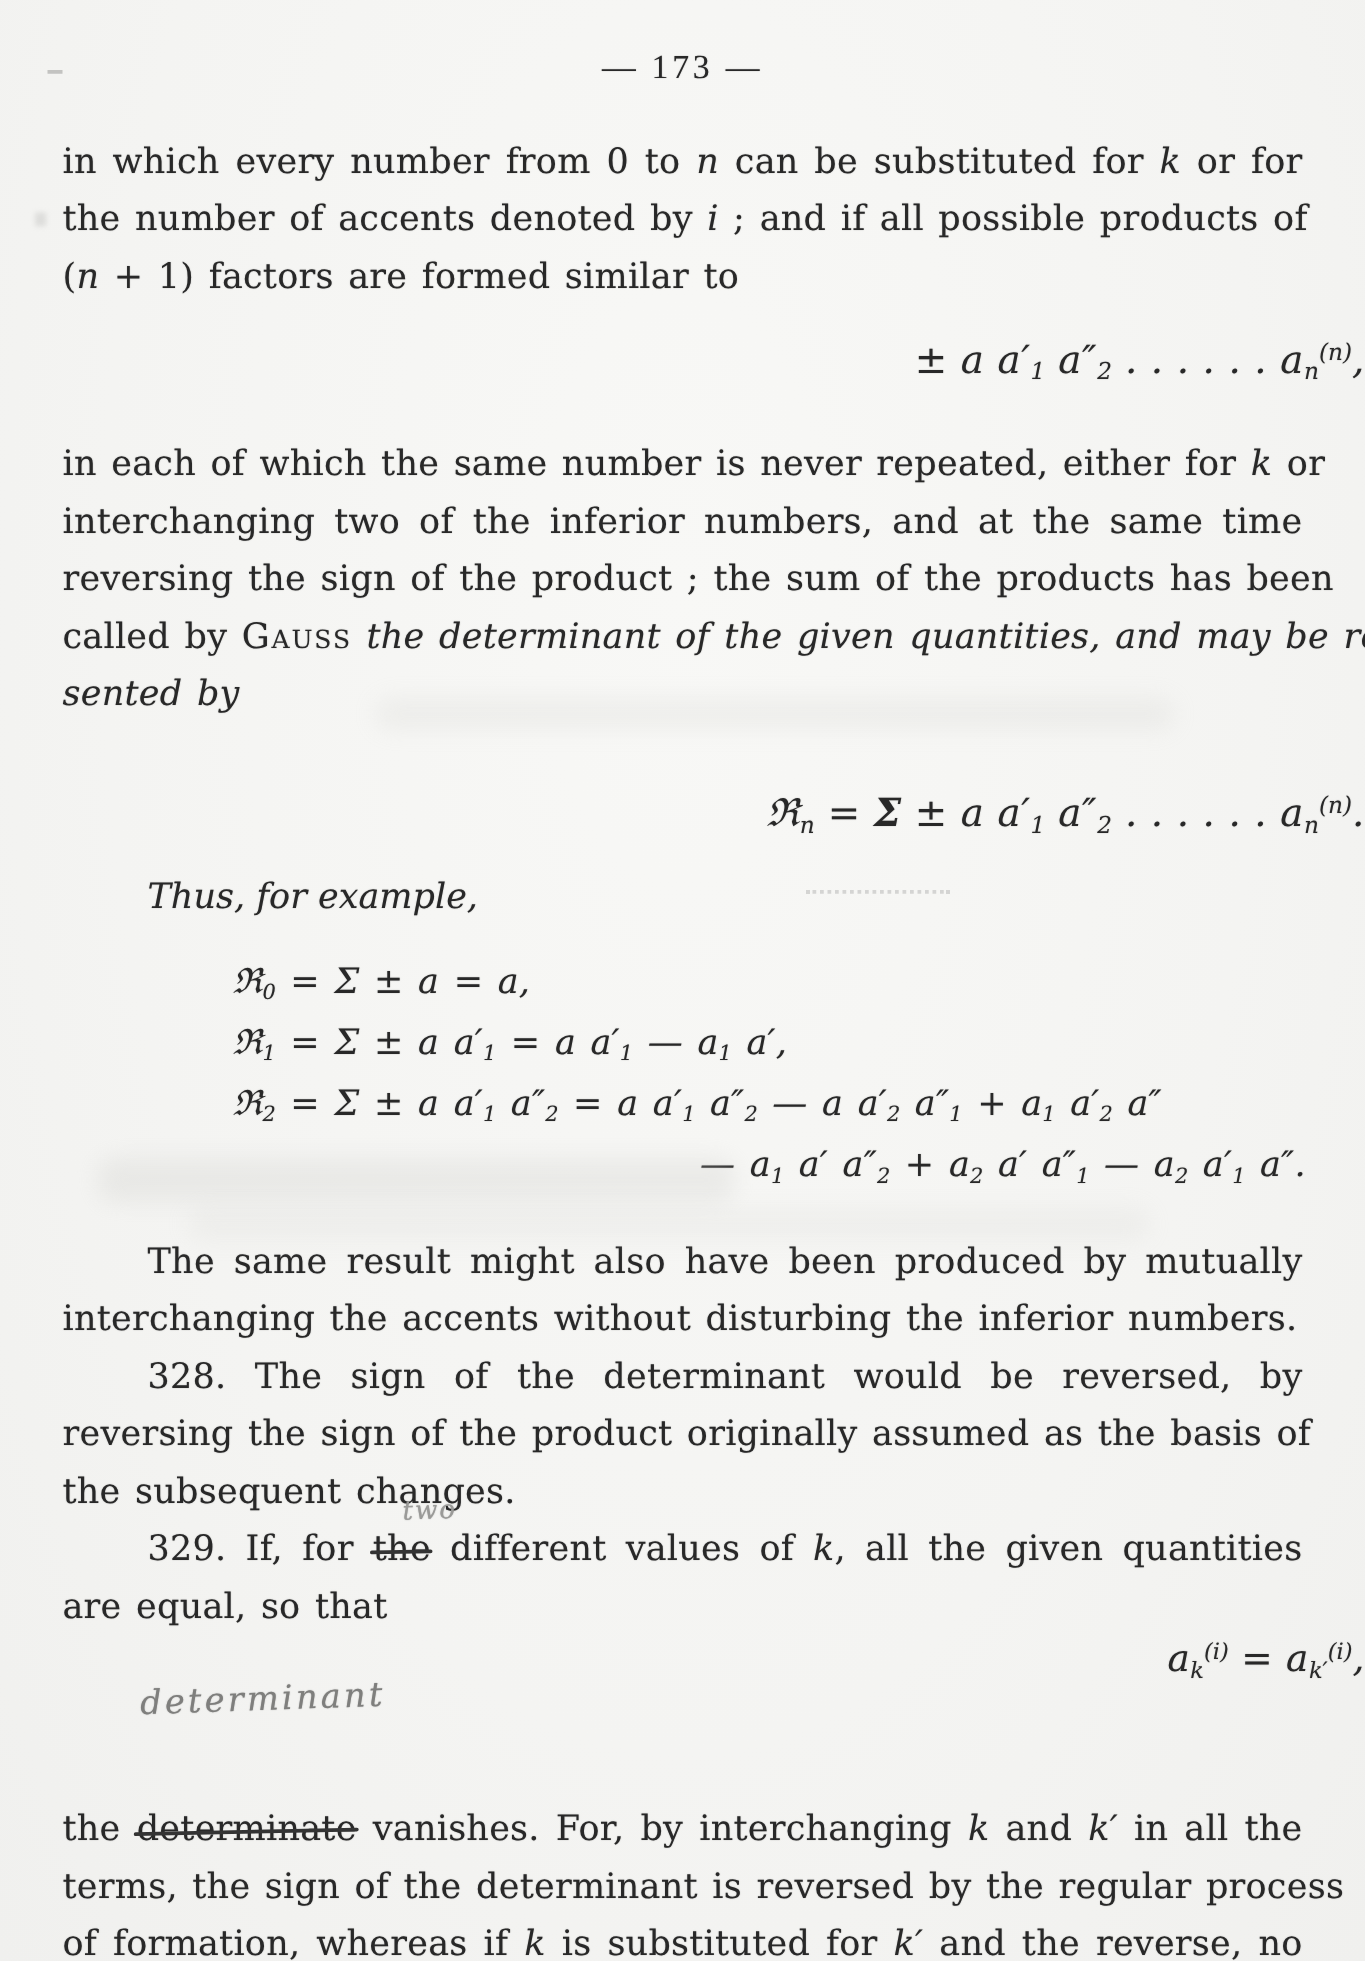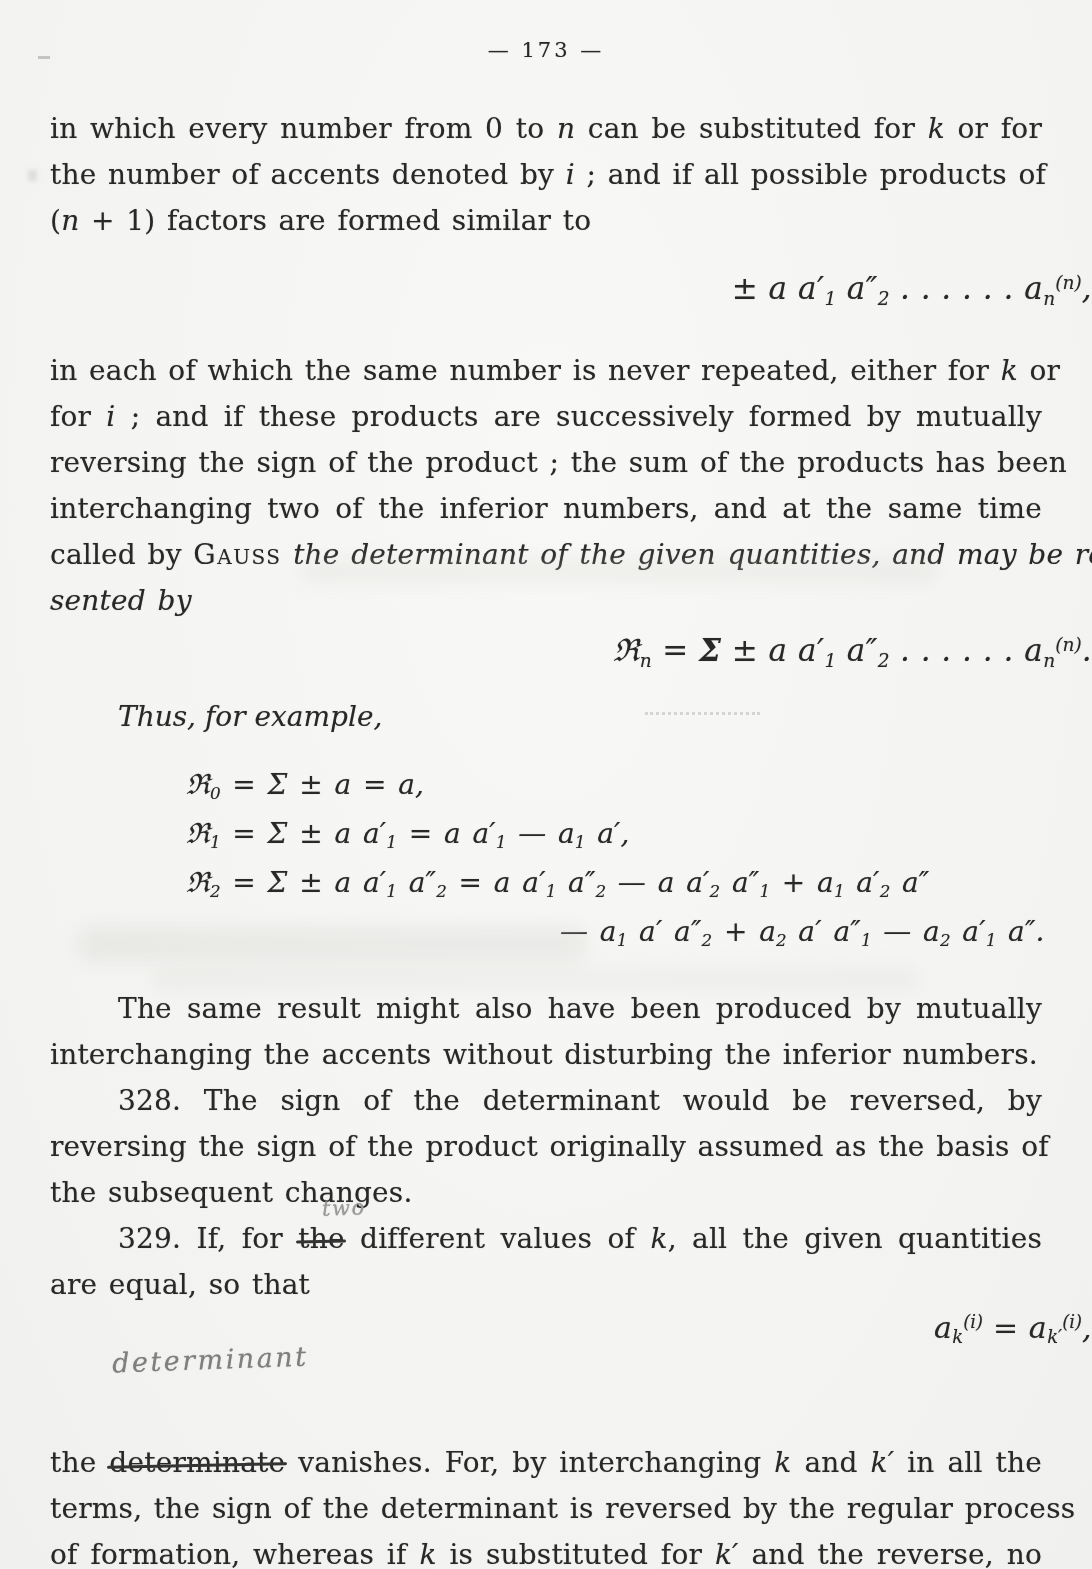--- a/index.html
+++ b/index.html
@@ -7,21 +7,21 @@
     position:relative;
     width:1092px;height:1569px;
     background:radial-gradient(ellipse at 50% 30%, #f8f8f6 0%, #f4f4f2 60%, #f0f0ee 100%);
     font-family:"DejaVu Serif", serif;
     color:#282828;
     overflow:hidden;
   }
   .page *{box-sizing:border-box;}
   .ink{text-shadow:0 0 1px rgba(35,35,35,.38);}
   .abs{position:absolute;left:50px;width:992px;}
-  .header{position:absolute;top:38px;left:0;width:100%;text-align:center;font-size:21px;letter-spacing:3px;}
+  .header{position:absolute;top:38px;left:0;width:100%;text-align:center;font-size:27px;letter-spacing:3px;font-family:Liberation Serif, serif;}
   .line{
     text-align:justify;text-align-last:justify;
     line-height:46px;font-size:28px;
     letter-spacing:.2px;word-spacing:2.5px;
     white-space:nowrap;
   }
   .p .line:last-child{text-align-last:left;}
   .p.justify-last .line:last-child{text-align-last:justify;}
   .p.indent-first .line:first-child{text-indent:68px;}
   i{font-style:italic;}
@@ -65,23 +65,22 @@
   <div class="abs p" style="top:106px;">
       <div class="line">in which every number from 0 to <i>n</i> can be substituted for <i>k</i> or for</div>
       <div class="line">the number of accents denoted by <i>i</i> ; and if all possible products of</div>
       <div class="line">(<i>n</i> + 1) factors are formed similar to</div>
     </div>
 
   <div class="formula" style="top:270px;">± a a′<sub>1</sub> a″<sub>2</sub> . . . . . . a<sub>n</sub><sup>(n)</sup>,</div>
 
   <div class="abs p" style="top:348px;">
       <div class="line">in each of which the same number is never repeated, either for <i>k</i> or</div>
-      <div class="line">for <i>i</i> ; and if these products are successively formed by mutually</div>
+      <div class="line">interchanging two of the inferior numbers, and at the same time</div>
       <div class="line">reversing the sign of the product ; the sum of the products has been</div>
-      <div class="line">interchanging two of the inferior numbers, and at the same time</div>
       <div class="line">called by <span class="sc">Gauss</span> <i>the determinant of the given quantities, and may be repre-</i></div>
       <div class="line"><i>sented by</i></div>
     </div>
 
   <div class="formula" style="top:628px;">ℜ<sub>n</sub> = <span class="sigma">Σ</span> ± a a′<sub>1</sub> a″<sub>2</sub> . . . . . . a<sub>n</sub><sup>(n)</sup>.</div>
 
   <div class="thus" style="top:700px;">Thus, for example,</div>
 
   <div class="eqs" style="top:760px;">
       <div class="line">ℜ<sub>0</sub> = <span class="sigma">Σ</span> ± a = a,</div>

